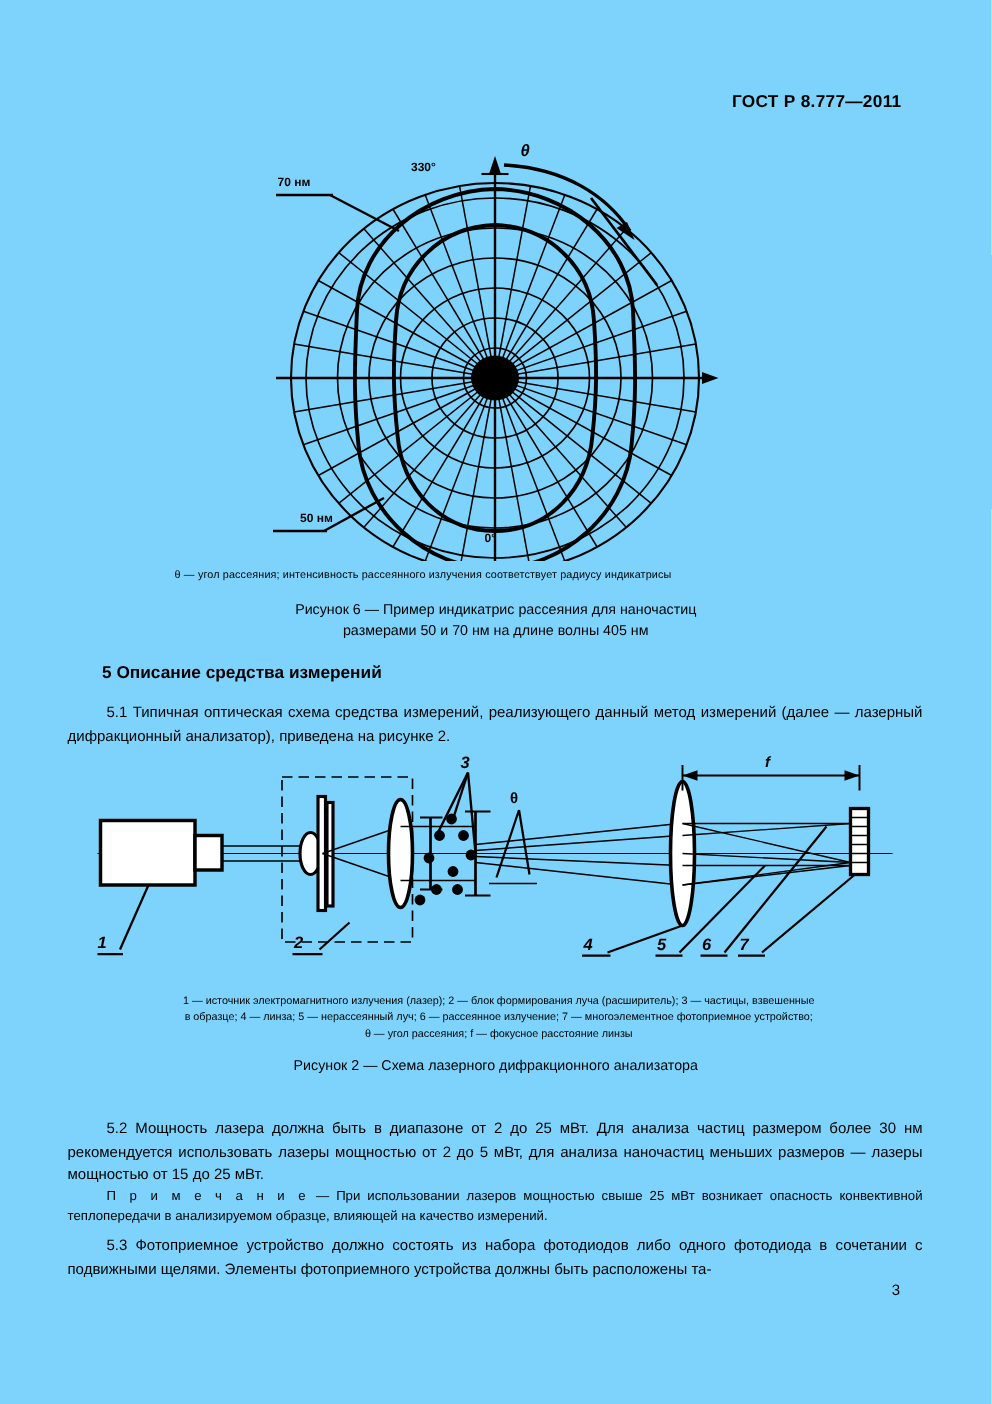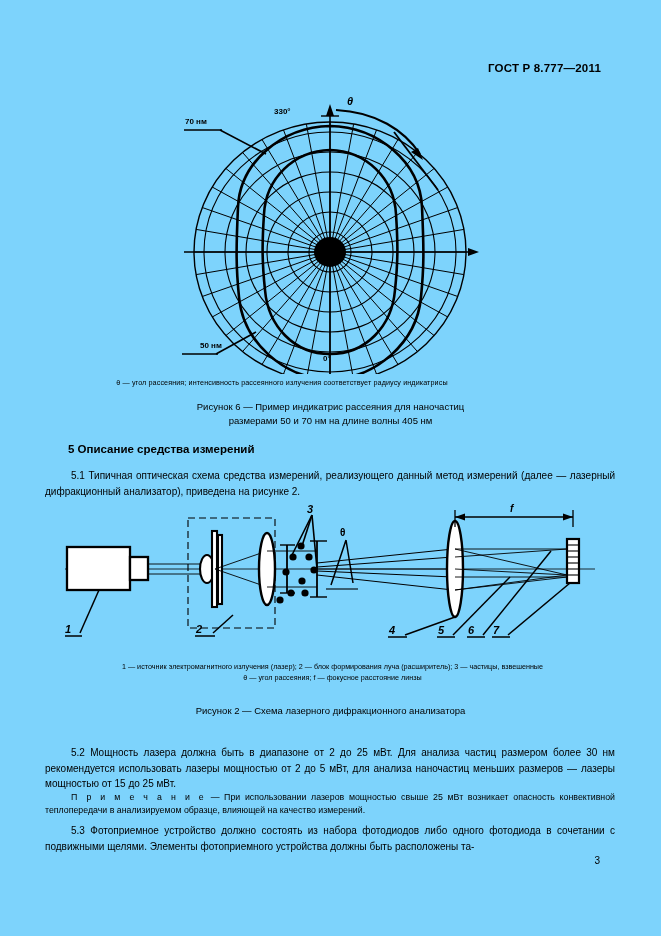--- a/index.html
+++ b/index.html
@@ -364,20 +364,21 @@
     <div style="position:absolute; left:334px; top:119px; font-size:11px; font-weight:bold; font-style:italic;">4</div>
     <div style="position:absolute; left:383px; top:119px; font-size:11px; font-weight:bold; font-style:italic;">5</div>
     <div style="position:absolute; left:413px; top:119px; font-size:11px; font-weight:bold; font-style:italic;">6</div>
     <div style="position:absolute; left:438px; top:119px; font-size:11px; font-weight:bold; font-style:italic;">7</div>
     <div style="position:absolute; left:285px; top:22px; font-size:10px; font-weight:bold;">θ</div>
     <div style="position:absolute; left:455px; top:-2px; font-size:10px; font-weight:bold; font-style:italic;">f</div>
   </div>
 
   <div class="fig2-legend">
     <div class="l1">1 — источник электромагнитного излучения (лазер); 2 — блок формирования луча (расширитель); 3 — частицы, взвешенные</div>
+    <div class="l2">в образце; 4 — линза; 5 — нерассеянный луч; 6 — рассеянное излучение; 7 — многоэлементное фотоприемное устройство;</div>
     <div>θ — угол рассеяния; f — фокусное расстояние линзы</div>
   </div>
 
   <div class="fig2-caption">Рисунок 2 — Схема лазерного дифракционного анализатора</div>
 
   <div class="para p52">5.2  Мощность лазера должна быть в диапазоне от 2 до 25 мВт. Для анализа частиц размером более 30 нм рекомендуется использовать лазеры мощностью от 2 до 5 мВт, для анализа наночастиц меньших размеров — лазеры мощностью от 15 до 25 мВт.</div>
 
   <div class="pnote">
     <span class="sp" style="margin-left:26px;">П р и м е ч а н и е</span><span> — При использовании лазеров мощностью свыше 25 мВт возникает опасность конвективной теплопередачи в анализируемом образце, влияющей на качество измерений.</span>
   </div>

